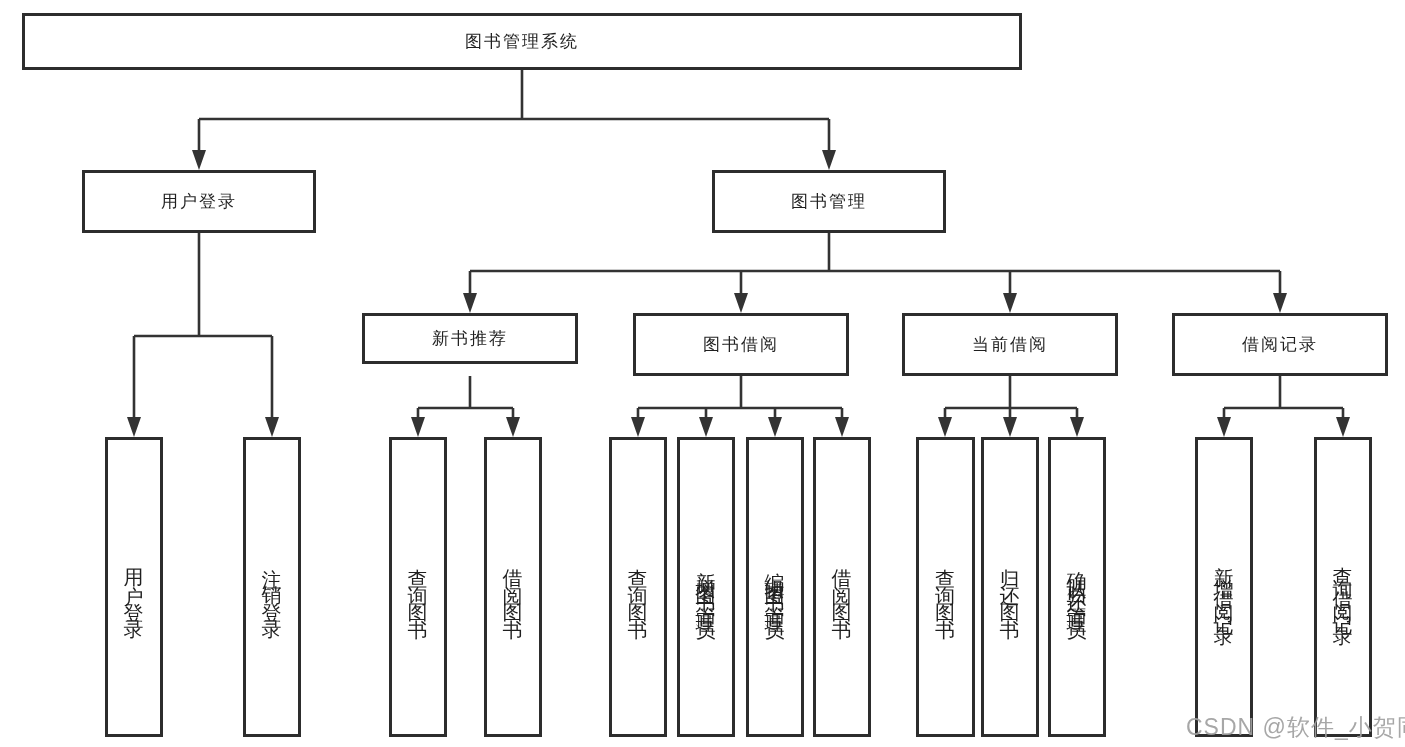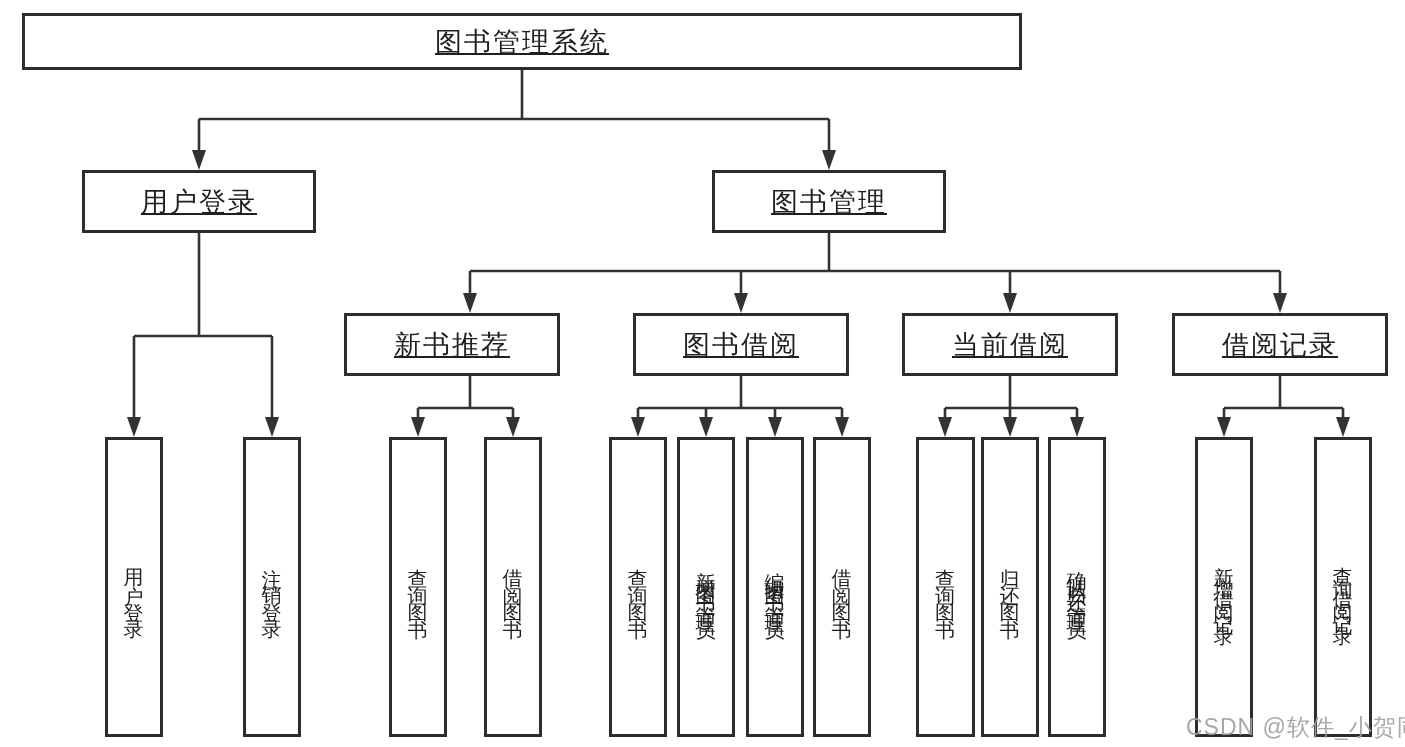--- a/index.html
+++ b/index.html
@@ -14,21 +14,21 @@
     position:relative;width:1405px;height:747px;background:var(--background);
     font-family:"Liberation Sans",sans-serif;overflow:hidden;color:var(--text);
   }
   .connectors{position:absolute;left:0;top:0;width:1405px;height:747px;}
   .connectors path{stroke:var(--line);stroke-width:2.6;fill:none;}
   .connectors polygon{fill:var(--line);stroke:none;}
   .box{
     position:absolute;box-sizing:border-box;border:3px solid var(--box-border);
     background:#fff;display:flex;align-items:center;justify-content:center;
   }
-  .hbox{font-size:27px;letter-spacing:2px;text-decoration:underline;}
+  .hbox{font-size:17px;letter-spacing:2px;}
   .hbox .hlabel{white-space:nowrap;}
   .vbox .vlabel{
     writing-mode:vertical-rl;text-orientation:mixed;
     font-size:20px;line-height:1;white-space:nowrap;
   }
   .ls-s{letter-spacing:17px;}
   .ls-m{letter-spacing:12px;}
   .ls-l{letter-spacing:7px;}
   .watermark{
     position:absolute;left:1186px;top:712px;z-index:5;
@@ -81,21 +81,21 @@
     <span class="hlabel">图书管理系统</span>
   </div>
 
   <div class="box hbox" style="left:82px;top:170px;width:234px;height:63px;">
     <span class="hlabel">用户登录</span>
   </div>
   <div class="box hbox" style="left:712px;top:170px;width:234px;height:63px;">
     <span class="hlabel">图书管理</span>
   </div>
 
-  <div class="box hbox" style="left:344px;top:313px;width:216px;height:63px;">
+  <div class="box hbox" style="left:362px;top:313px;width:216px;height:51px;">
     <span class="hlabel">新书推荐</span>
   </div>
   <div class="box hbox" style="left:633px;top:313px;width:216px;height:63px;text-align:right;">
     <span class="hlabel">图书借阅</span>
   </div>
   <div class="box hbox" style="left:1172px;top:313px;width:216px;height:63px;">
     <span class="hlabel">借阅记录</span>
   </div>
   <div class="box hbox" style="left:902px;top:313px;width:216px;height:63px;">
     <span class="hlabel">当前借阅</span>

